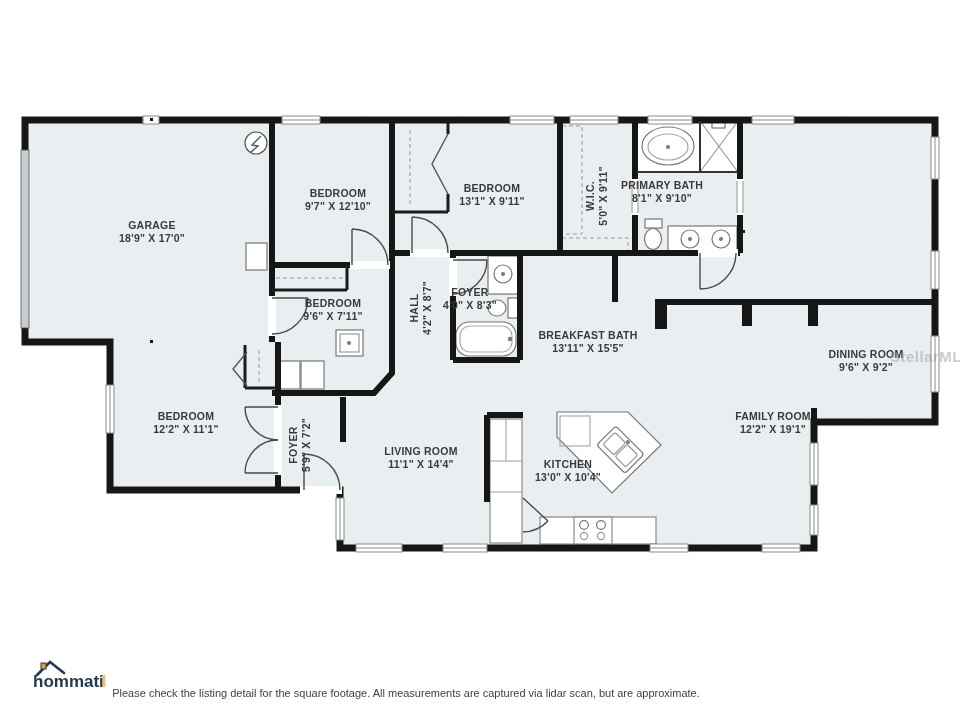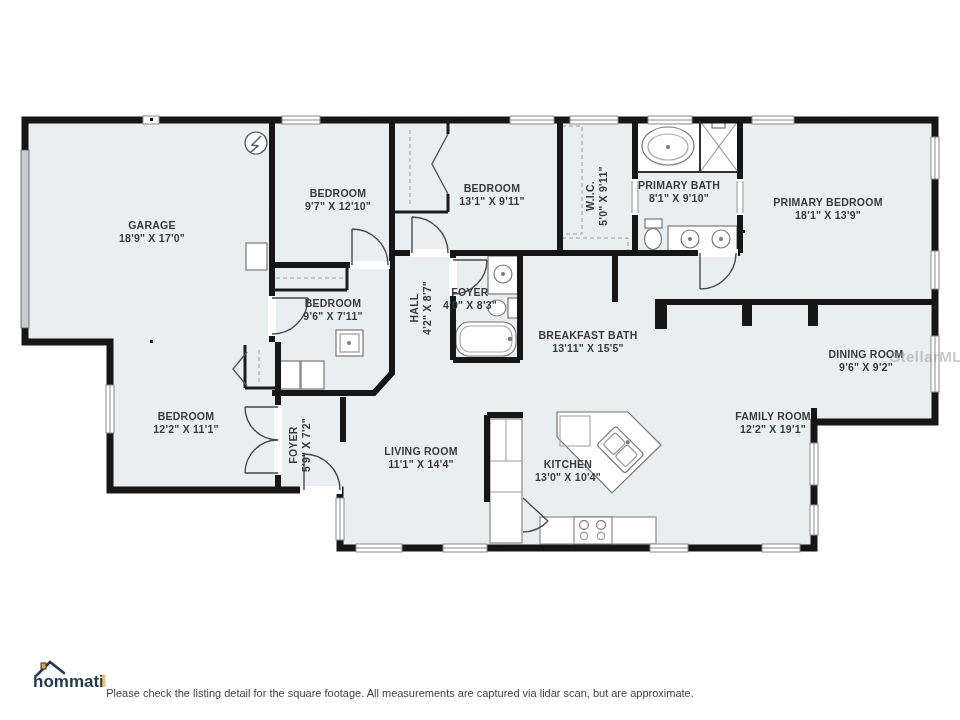--- a/index.html
+++ b/index.html
@@ -9,21 +9,21 @@
   html,body{margin:0;padding:0;background:#ffffff;}
   #canvas{position:relative;width:960px;height:720px;background:#ffffff;overflow:hidden;
           font-family:"Liberation Sans",sans-serif;}
   svg{position:absolute;left:0;top:0;}
   .lbl{position:absolute;transform:translateX(-50%);text-align:center;white-space:nowrap;
        font:600 10.5px/13px "Liberation Sans",sans-serif;color:var(--label);letter-spacing:.25px;}
   .lbl .dims{font-weight:600;}
   .lbl.vert{transform:translate(-50%,-50%) rotate(-90deg);}
   #watermark{position:absolute;left:890px;top:348px;font:700 15px "Liberation Sans",sans-serif;
              color:#8a9096;opacity:.45;letter-spacing:.5px;}
-  #footer{position:absolute;left:0;top:687px;width:800px;text-align:center;
+  #footer{position:absolute;left:6px;top:687px;width:800px;text-align:center;
           font:400 11px "Liberation Sans",sans-serif;color:#3f3f3f;}
   #logo{position:absolute;left:30px;top:654px;width:90px;height:40px;text-align:right;}
 </style>
 </head>
 <body>
 
 <div id="canvas">
 
   <svg width="960" height="720" viewBox="0 0 960 720">
 
@@ -236,27 +236,23 @@
       <div class="dims">9'7" X 12'10"</div>
     </div>
   <div class="lbl" style="left:492px;top:182px">
     <div>BEDROOM</div>
       <div class="dims">13'1" X 9'11"</div>
     </div>
   <div class="lbl vert" style="left:597px;top:196px">
     <div>W.I.C.</div>
       <div class="dims">5'0" X 9'11"</div>
     </div>
-  <div class="lbl" style="left:679px;top:179px">
+  <div class="lbl" style="left:662px;top:179px">
     <div>PRIMARY BATH</div>
       <div class="dims">8'1" X 9'10"</div>
-    </div>
-  <div class="lbl" style="left:828px;top:196px">
-    <div>PRIMARY BEDROOM</div>
-      <div class="dims">18'1" X 13'9"</div>
     </div>
   <div class="lbl" style="left:333px;top:297px">
     <div>BEDROOM</div>
       <div class="dims">9'6" X 7'11"</div>
     </div>
   <div class="lbl vert" style="left:421px;top:308px">
     <div>HALL</div>
       <div class="dims">4'2" X 8'7"</div>
     </div>
   <div class="lbl" style="left:470px;top:286px">

